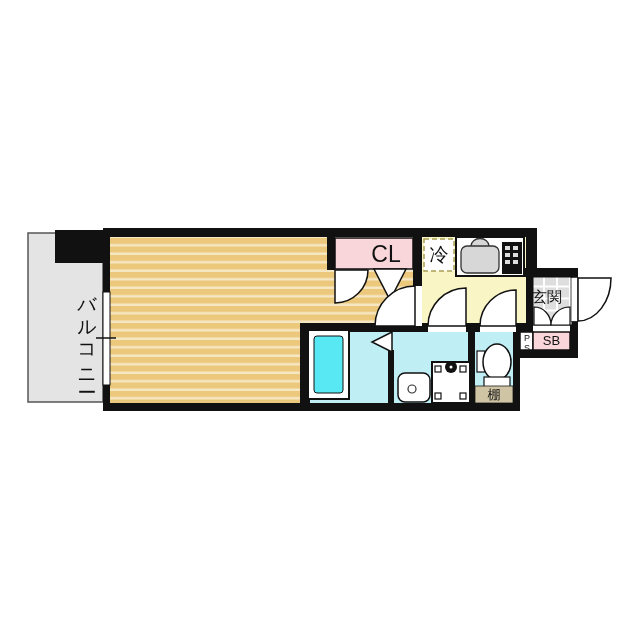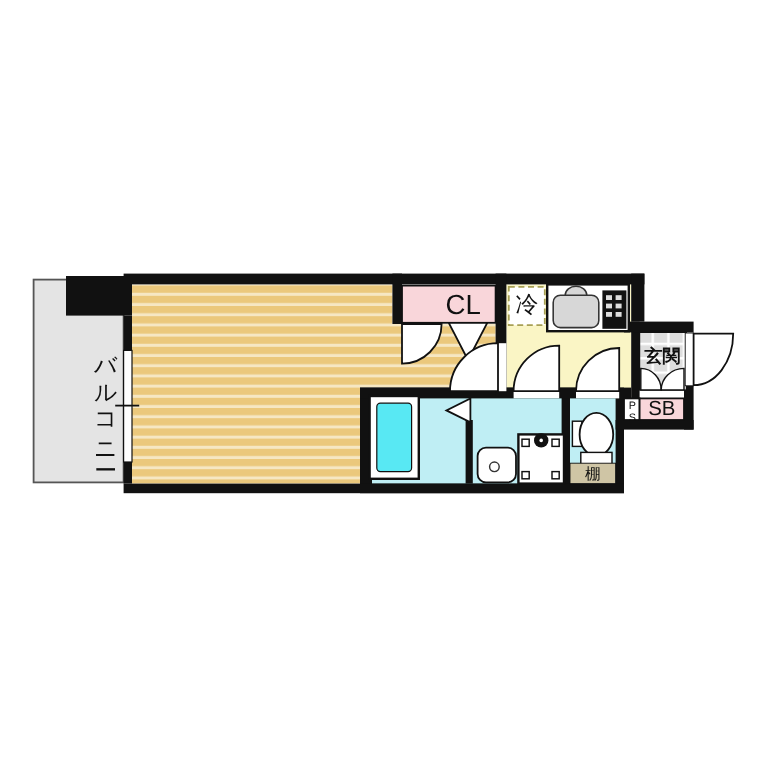--- a/index.html
+++ b/index.html
@@ -8,22 +8,22 @@
   .stage svg{position:absolute;left:0;top:0;}
   .label{position:absolute;color:#111;white-space:nowrap;}
   .label-balcony{writing-mode:vertical-rl;text-orientation:upright;font-size:19px;
                  letter-spacing:3px;left:74px;top:266px;height:136px;text-align:center;}
   .label-room{left:108px;top:264px;width:200px;text-align:center;font-weight:bold;
               font-size:38px;line-height:41px;
               text-shadow:-2px -2px 0 #fff,2px -2px 0 #fff,-2px 2px 0 #fff,2px 2px 0 #fff,
                           -3px 0 0 #fff,3px 0 0 #fff,0 -3px 0 #fff,0 3px 0 #fff,0 0 4px #fff;}
   .label-cl{left:335px;top:240px;width:102px;height:28px;line-height:28px;text-align:center;font-size:23px;}
   .label-fridge{left:424px;top:240px;width:30px;height:30px;line-height:30px;text-align:center;font-size:19px;}
-  .label-genkan{left:532px;top:288px;width:40px;text-align:center;font-size:15px;font-weight:bold;}
-  .label-sb{left:533px;top:332px;width:37px;height:18px;line-height:18px;text-align:center;font-size:17px;}
+  .label-genkan{left:532px;top:288px;width:40px;text-align:left;font-size:15px;font-weight:normal;}
+  .label-sb{left:533px;top:332px;width:37px;height:18px;line-height:18px;text-align:center;font-size:13px;}
   .label-ps{left:520px;top:333px;width:13px;height:17px;writing-mode:vertical-rl;text-orientation:upright;
             font-size:9px;line-height:13px;text-align:center;}
   .label-shelf{left:475px;top:387px;width:38px;height:16px;line-height:16px;text-align:center;font-size:13px;}
 </style>
 </head>
 <body>
 
 <div class="stage">
 
 <svg width="640" height="640" viewBox="0 0 640 640">

